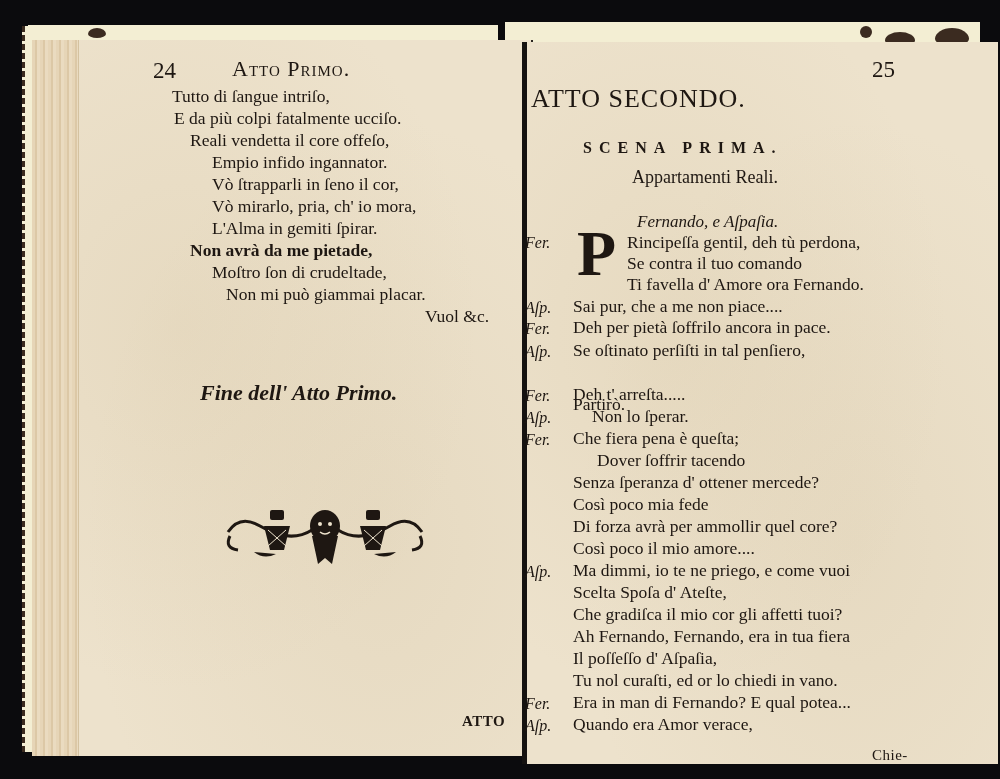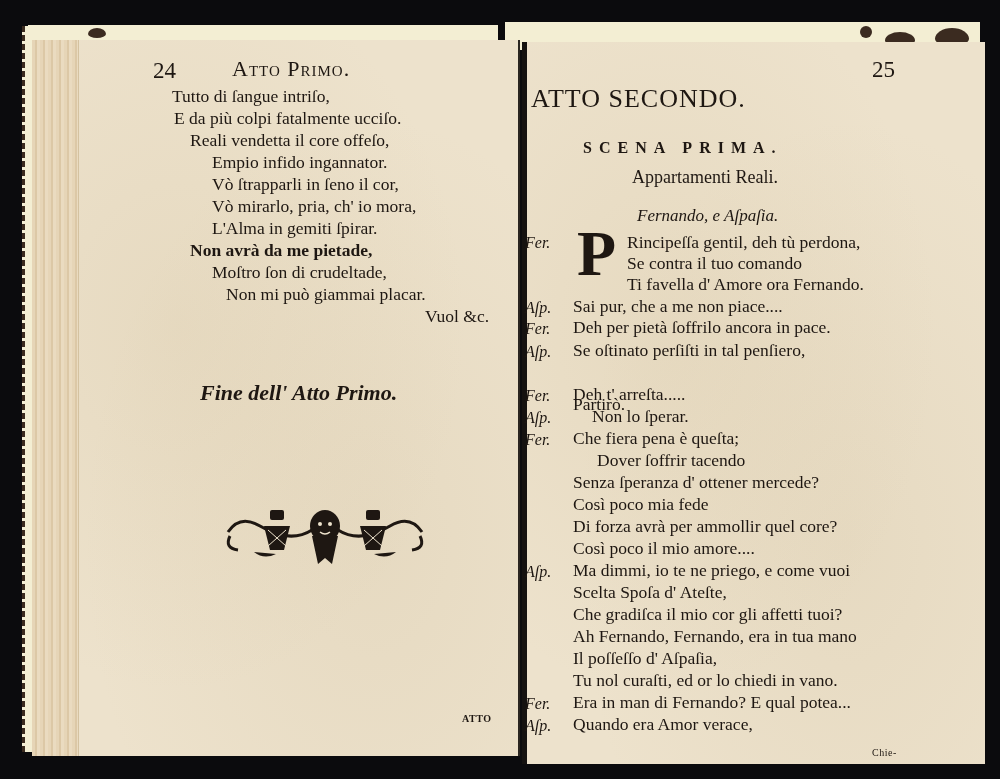--- a/index.html
+++ b/index.html
@@ -23,37 +23,38 @@
     position:absolute; width:18px; height:10px; background:#3b2b20;
     border-radius:50% 50% 50% 50% / 60% 60% 40% 40%;
   }
 
   
   .page {
     position:absolute; background:#ede2cc;
     background-image:
       radial-gradient(ellipse at 30% 40%, rgba(200,180,140,0.18), transparent 60%),
       radial-gradient(ellipse at 70% 70%, rgba(190,170,130,0.15), transparent 60%);
+    padding-left: 13px;
   }
   .page-left { left:32px; top:40px; width:486px; height:716px;
     border-right:2px solid #2a2520; }
   .page-left .gutter-edge {
     position:absolute; left:0; top:0; width:46px; height:100%;
     background:repeating-linear-gradient(90deg,#e6d5b7 0 3px,#dcc8a6 3px 5px,#eadbc0 5px 8px);
     border-right:1px solid #d4c2a0;
   }
   .page-right { left:522px; top:42px; width:458px; height:722px;
     border-left:5px solid #151210; }
 
   .t { position:absolute; white-space:nowrap; line-height:1; }
   .pnum { font-size:23px; }
   .running-head { font-size:22px; letter-spacing:1px; font-variant:small-caps; }
   .verse { font-size:17.5px; }
   .fine { font-size:22px; font-style:italic; font-weight:bold; }
-  .catch { font-size:10px; font-weight:bold; letter-spacing:0.5px; }
+  .catch { font-size:15px; font-weight:bold; letter-spacing:0.5px; }
 
   .act-title { font-size:26px; letter-spacing:1px; }
   .scene-title { font-size:16px; letter-spacing:7px; font-weight:bold; }
   .setting { font-size:18px; }
   .chars { font-size:17px; font-style:italic; }
   .sp { font-size:16px; font-style:italic; }
   .drop { font-size:64px; font-weight:bold; }
 
   .ornament { position:absolute; left:220px; top:500px; width:210px; height:72px; }
 </style>
@@ -118,21 +119,21 @@
       <path d="M100 32 Q105 36 110 32" stroke="#ede2cc" stroke-width="1.5" fill="none"></path>
       <path d="M48 30 L66 46 M66 30 L48 46 M144 30 L162 46 M162 30 L144 46" stroke="#ede2cc" stroke-width="1" fill="none"></path>
     </g>
   </svg>
 
   <div class="page page-right">
     <div class="t pnum" style="left:345px;top:16px;">25</div>
     <div class="t act-title" style="left:4px;top:44px;">ATTO SECONDO.</div>
     <div class="t scene-title" style="left:56px;top:98px;">SCENA PRIMA.</div>
     <div class="t setting" style="left:105px;top:126px;">Appartamenti Reali.</div>
-    <div class="t chars" style="left:110px;top:165px;text-align:right;">Fernando, e Aſpaſia.</div>
+    <div class="t chars" style="left:110px;top:171px;text-align:right;">Fernando, e Aſpaſia.</div>
 
     <div class="t sp" style="left:-2px;top:193px;">Fer.</div>
     <div class="t drop" style="left:50px;top:180px;">P</div>
     <div class="t verse" style="left:100px;top:192px;">Rincipeſſa gentil, deh tù perdona,</div>
     <div class="t verse" style="left:100px;top:213px;">Se contra il tuo comando</div>
     <div class="t verse" style="left:100px;top:234px;">Ti favella d' Amore ora Fernando.</div>
 
     <div class="t sp" style="left:-2px;top:258px;">Aſp.</div>
     <div class="t verse" style="left:46px;top:256px;">Sai pur, che a me non piace....</div>
 
@@ -154,21 +155,21 @@
     <div class="t verse" style="left:46px;top:410px;margin-left:24px;">Dover ſoffrir tacendo</div>
     <div class="t verse" style="left:46px;top:432px;">Senza ſperanza d' ottener mercede?</div>
     <div class="t verse" style="left:46px;top:454px;">Così poco mia fede</div>
     <div class="t verse" style="left:46px;top:476px;">Di forza avrà per ammollir quel core?</div>
     <div class="t verse" style="left:46px;top:498px;">Così poco il mio amore....</div>
 
     <div class="t sp" style="left:-2px;top:522px;">Aſp.</div>
     <div class="t verse" style="left:46px;top:520px;">Ma dimmi, io te ne priego, e come vuoi</div>
     <div class="t verse" style="left:46px;top:542px;">Scelta Spoſa d' Ateſte,</div>
     <div class="t verse" style="left:46px;top:564px;">Che gradiſca il mio cor gli affetti tuoi?</div>
-    <div class="t verse" style="left:46px;top:586px;">Ah Fernando, Fernando, era in tua mano</div>
+    <div class="t verse" style="left:46px;top:586px;">Ah Fernando, Fernando, era in tua fiera</div>
     <div class="t verse" style="left:46px;top:608px;">Il poſſeſſo d' Aſpaſia,</div>
     <div class="t verse" style="left:46px;top:630px;">Tu nol curaſti, ed or lo chiedi in vano.</div>
 
     <div class="t sp" style="left:-2px;top:654px;">Fer.</div>
     <div class="t verse" style="left:46px;top:652px;">Era in man di Fernando? E qual potea...</div>
 
     <div class="t sp" style="left:-2px;top:676px;">Aſp.</div>
     <div class="t verse" style="left:46px;top:674px;">Quando era Amor verace,</div>
 
     <div class="t catch" style="left:345px;top:706px;font-weight:normal;">Chie-</div>

